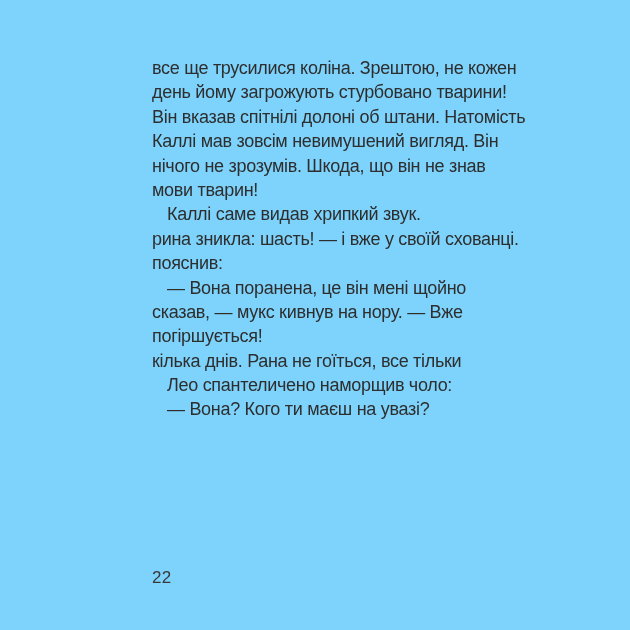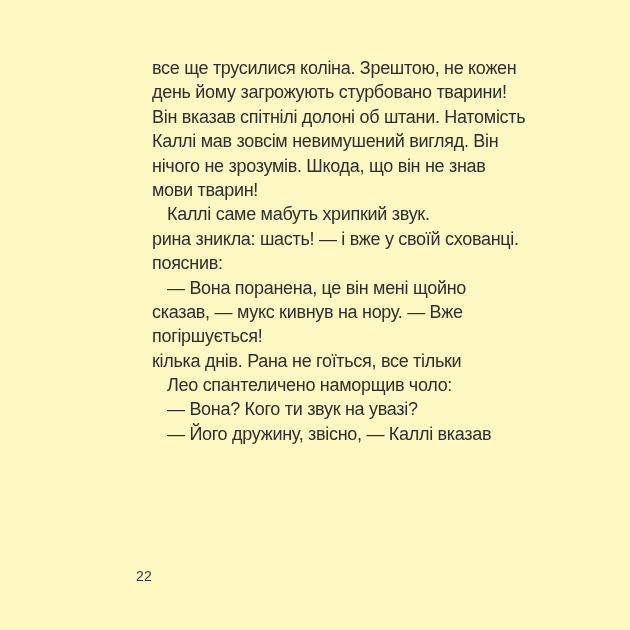--- a/index.html
+++ b/index.html
@@ -10,21 +10,21 @@
     width: 630px;
     height: 630px;
     background: #fefefe;
     position: relative;
     overflow: hidden;
     font-family: "Liberation Sans", sans-serif;
   }
   .book-page {
     position: absolute;
     inset: 0;
-    background: #fef9c3;
+    background: #7dd3fc;
   }
   .text-block {
     position: absolute;
     left: 152px;
     top: 56px;
     width: 346px;
     color: #2e2e2e;
     font-size: 18px;
     line-height: 24.4px;
     letter-spacing: -0.3px;
@@ -32,43 +32,42 @@
   }
   .line {
     white-space: nowrap;
     height: 24.4px;
   }
   .line.indent {
     padding-left: 15px;
   }
   .page-number {
     position: absolute;
-    left: 136px;
+    left: 152px;
     top: 568px;
-    font-size: 14px;
+    font-size: 17px;
     color: #383838;
     letter-spacing: 0.2px;
   }
 </style>
 </head>
 <body>
 
 <div class="book-page">
   <div class="text-block">
     <div class="line">все ще трусилися коліна. Зрештою, не кожен</div>
     <div class="line">день йому загрожують стурбовано тварини!</div>
     <div class="line">Він вказав спітнілі долоні об штани. Натомість</div>
     <div class="line">Каллі мав зовсім невимушений вигляд. Він</div>
     <div class="line">нічого не зрозумів. Шкода, що він не знав</div>
     <div class="line">мови тварин!</div>
-    <div class="line indent">Каллі саме мабуть хрипкий звук.</div>
+    <div class="line indent">Каллі саме видав хрипкий звук.</div>
     <div class="line">рина зникла: шасть! — і вже у своїй схованці.</div>
     <div class="line">пояснив:</div>
     <div class="line indent">— Вона поранена, це він мені щойно</div>
     <div class="line">сказав, — мукс кивнув на нору. — Вже</div>
     <div class="line">погіршується!</div>
     <div class="line">кілька днів. Рана не гоїться, все тільки</div>
     <div class="line indent">Лео спантеличено наморщив чоло:</div>
-    <div class="line indent">— Вона? Кого ти звук на увазі?</div>
-    <div class="line indent">— Його дружину, звісно, — Каллі вказав</div>
+    <div class="line indent">— Вона? Кого ти маєш на увазі?</div>
   </div>
   <div class="page-number">22</div>
 </div>
 
 </body></html>

